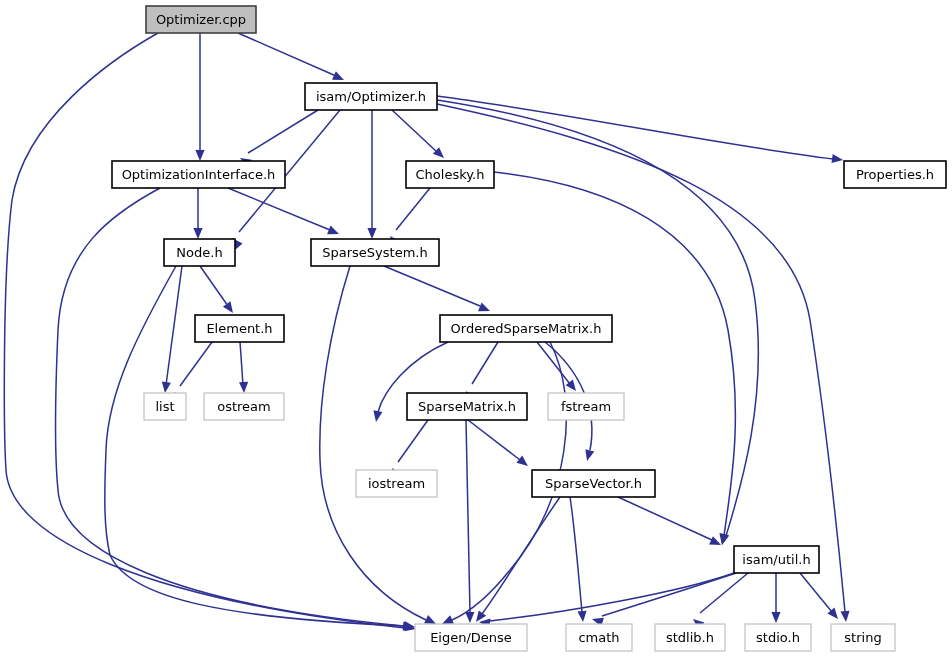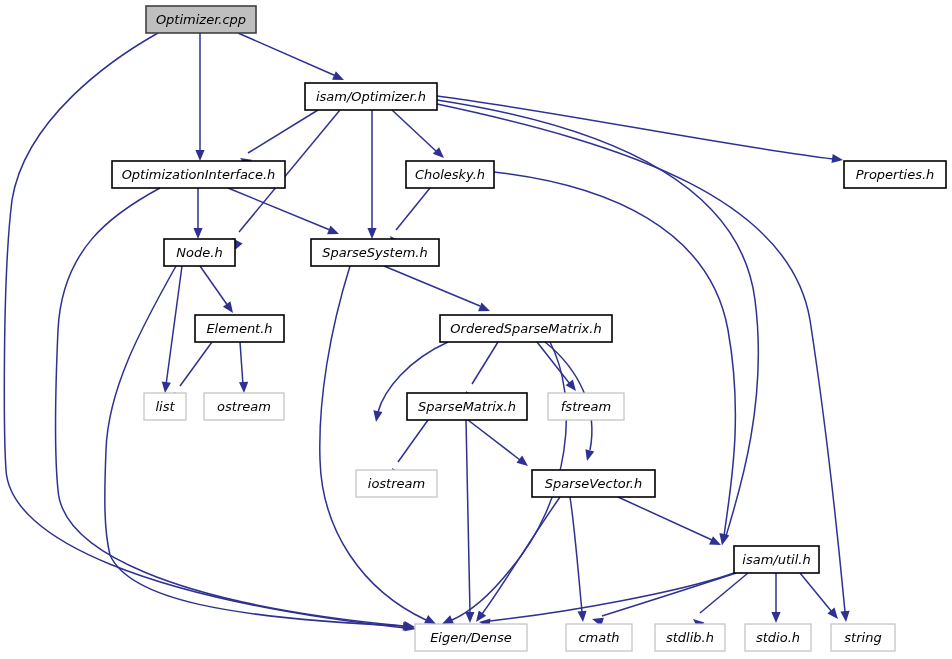--- a/index.html
+++ b/index.html
@@ -7,21 +7,20 @@
     padding: 0;
     background: #ffffff;
   }
   #graph-root {
     position: relative;
     width: 952px;
     height: 656px;
     background: #ffffff;
     font-family: "DejaVu Sans", "Liberation Sans", sans-serif;
     overflow: hidden;
-    font-style: italic;
   }
   svg#graph-svg {
     position: absolute;
     left: 0;
     top: 0;
     width: 952px;
     height: 659px;
   }
   .node-box {
     fill: #ffffff;

